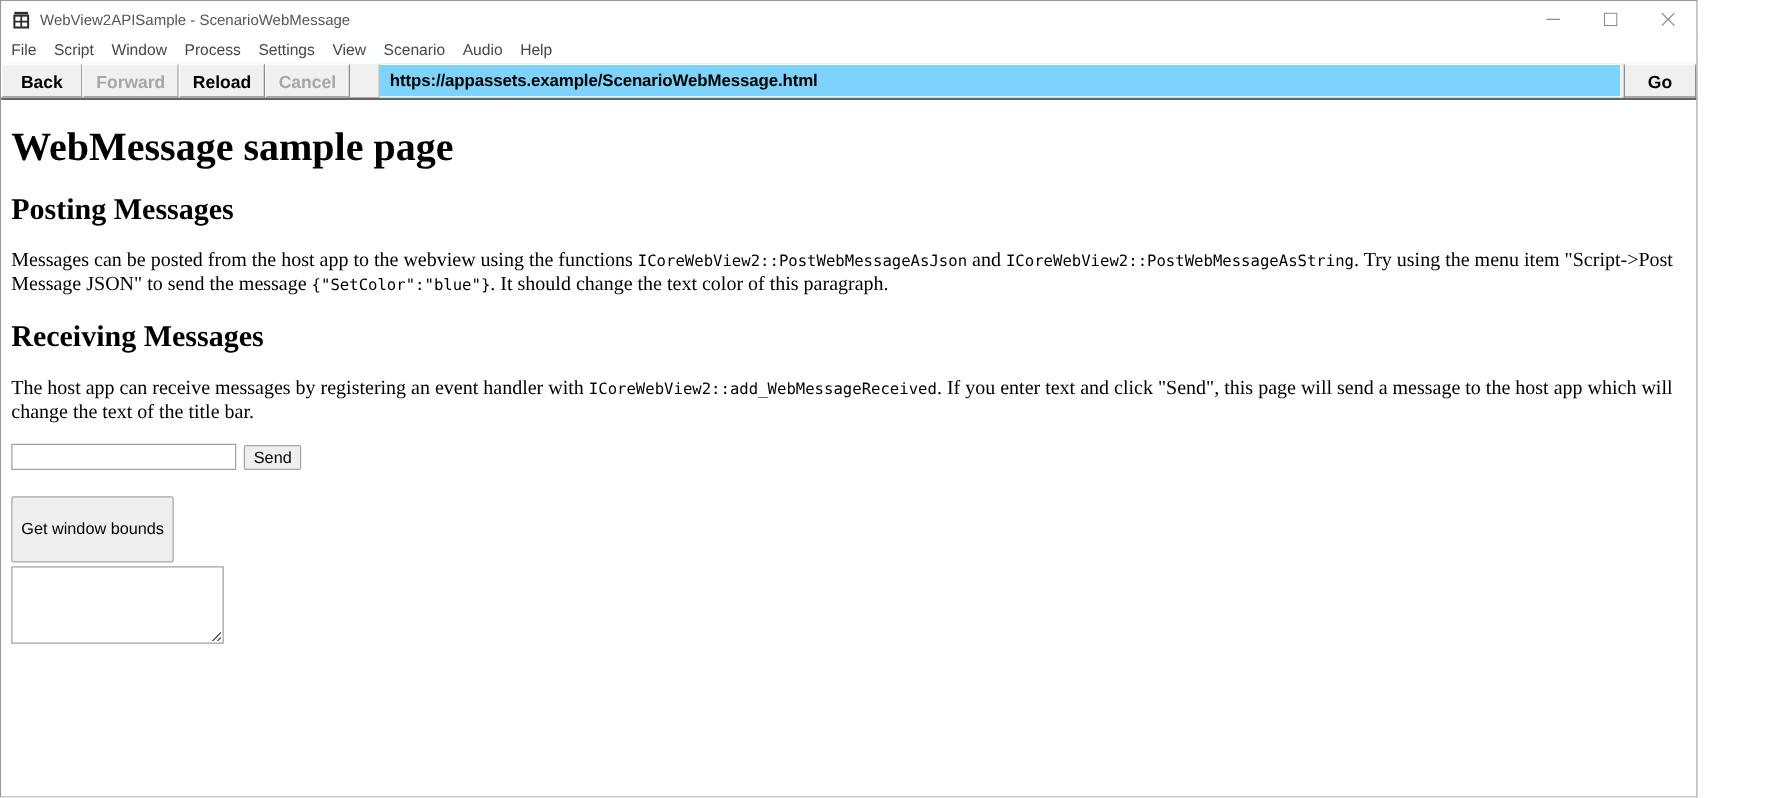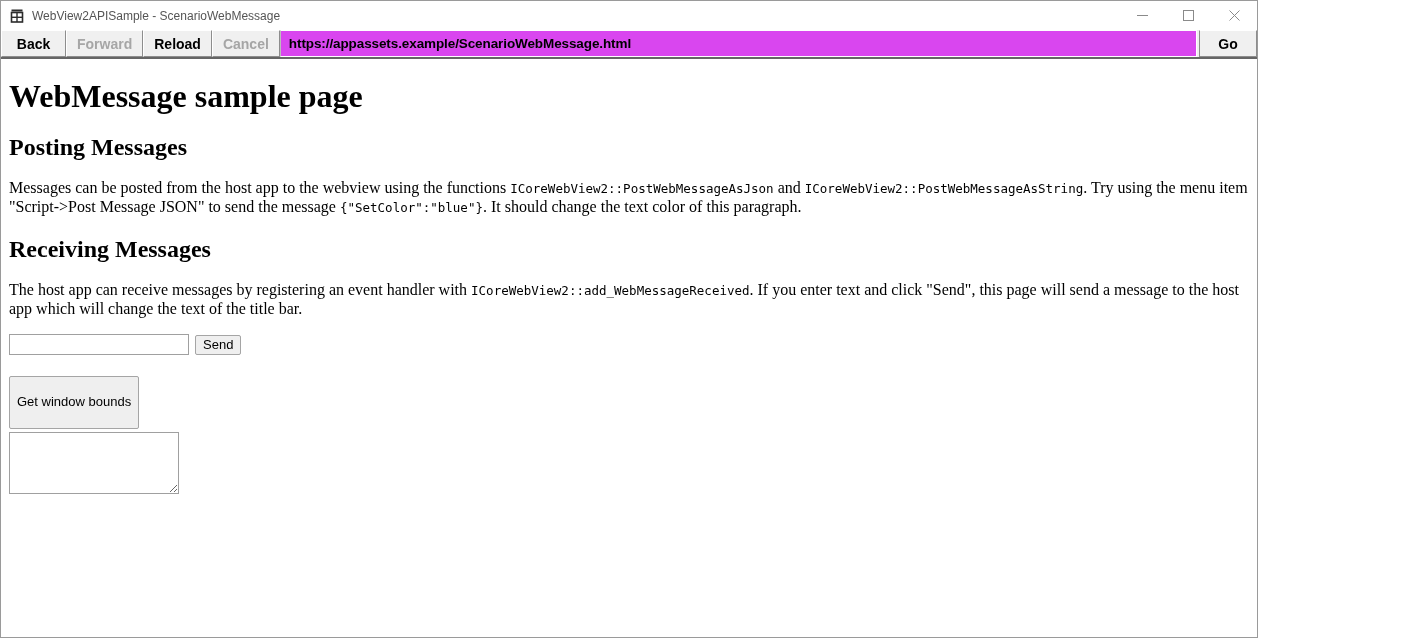--- a/index.html
+++ b/index.html
@@ -7,21 +7,21 @@
     padding: 0;
   }
   body {
     width: 1418px;
     height: 638px;
     background: #ffffff;
     font-family: "Liberation Sans", sans-serif;
     overflow: hidden;
   }
   .app-window {
-    width: 1258px;
+    width: 1358px;
     height: 638px;
     box-sizing: border-box;
     border: 1px solid #9a9a9a;
     display: flex;
     flex-direction: column;
     background: #ffffff;
     position: relative;
   }
 
   
@@ -116,25 +116,26 @@
     font-family: "Liberation Sans", sans-serif;
     padding: 0 10px;
   }
   .nav-btn.disabled {
     color: #a6a6a6;
   }
   .address-wrap {
     flex: 1 1 auto;
     display: flex;
     align-items: center;
-    background: #d946ef;
+    background: #7dd3fc;
     border: 1px solid #ffffff;
     border-left: 1px solid #bdbdbd;
     box-sizing: border-box;
     overflow: hidden;
+    margin-left: 23px;
   }
   .address-input {
     flex: 1 1 auto;
     border: none;
     outline: none;
     background: transparent;
     font-family: "Liberation Sans", sans-serif;
     font-size: 13.5px;
     font-weight: bold;
     color: #000000;
@@ -289,20 +290,31 @@
         <span>
           <svg width="11" height="11" viewBox="0 0 11 11">
               <line x1="0.5" y1="0.5" x2="10.5" y2="10.5" stroke="#8a8a8a" stroke-width="1"></line>
               <line x1="10.5" y1="0.5" x2="0.5" y2="10.5" stroke="#8a8a8a" stroke-width="1"></line>
             </svg>
         </span>
       </div>
     </div>
   </div>
 
+  <div class="menubar">
+    <div class="menu-item">File</div>
+    <div class="menu-item">Script</div>
+    <div class="menu-item">Window</div>
+    <div class="menu-item">Process</div>
+    <div class="menu-item">Settings</div>
+    <div class="menu-item">View</div>
+    <div class="menu-item">Scenario</div>
+    <div class="menu-item">Audio</div>
+    <div class="menu-item">Help</div>
+  </div>
 
   <div class="toolbar">
     <div class="nav-btn">Back</div>
     <div class="nav-btn disabled">Forward</div>
     <div class="nav-btn">Reload</div>
     <div class="nav-btn disabled">Cancel</div>
     <div class="address-wrap">
       <input class="address-input" type="text" value="https://appassets.example/ScenarioWebMessage.html" style="">
     </div>
     <div class="toolbar-spacer"></div>

